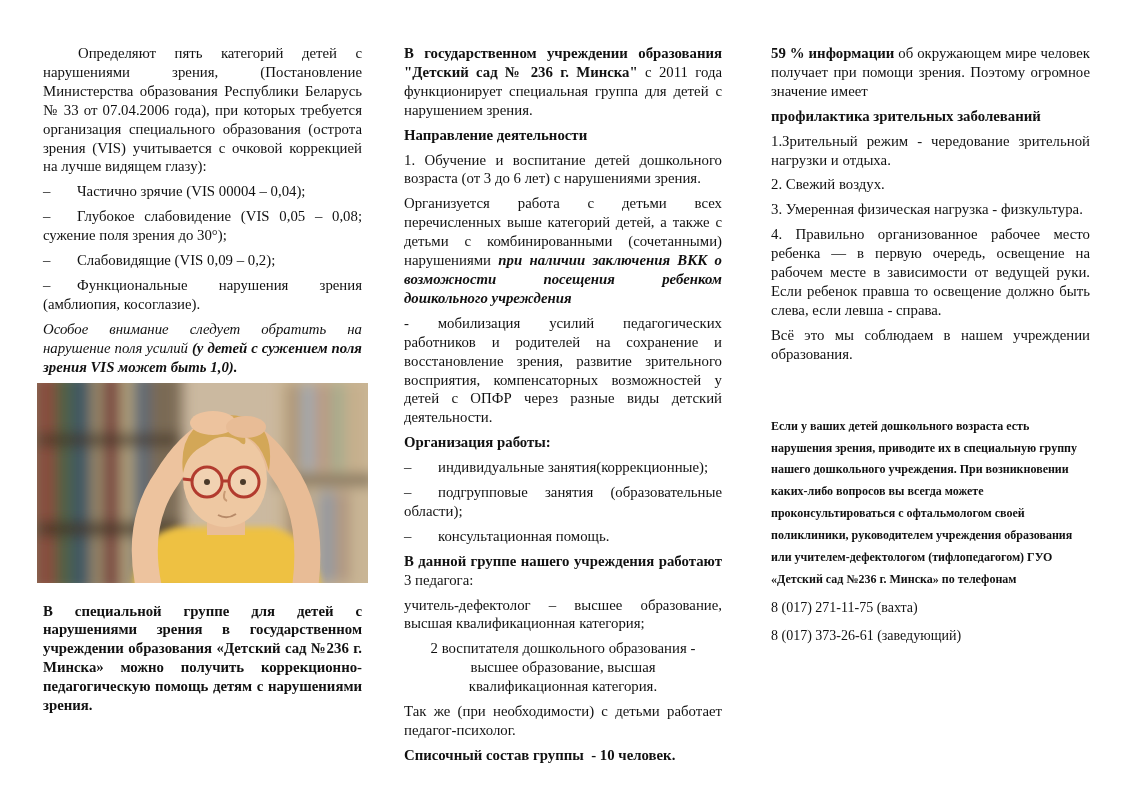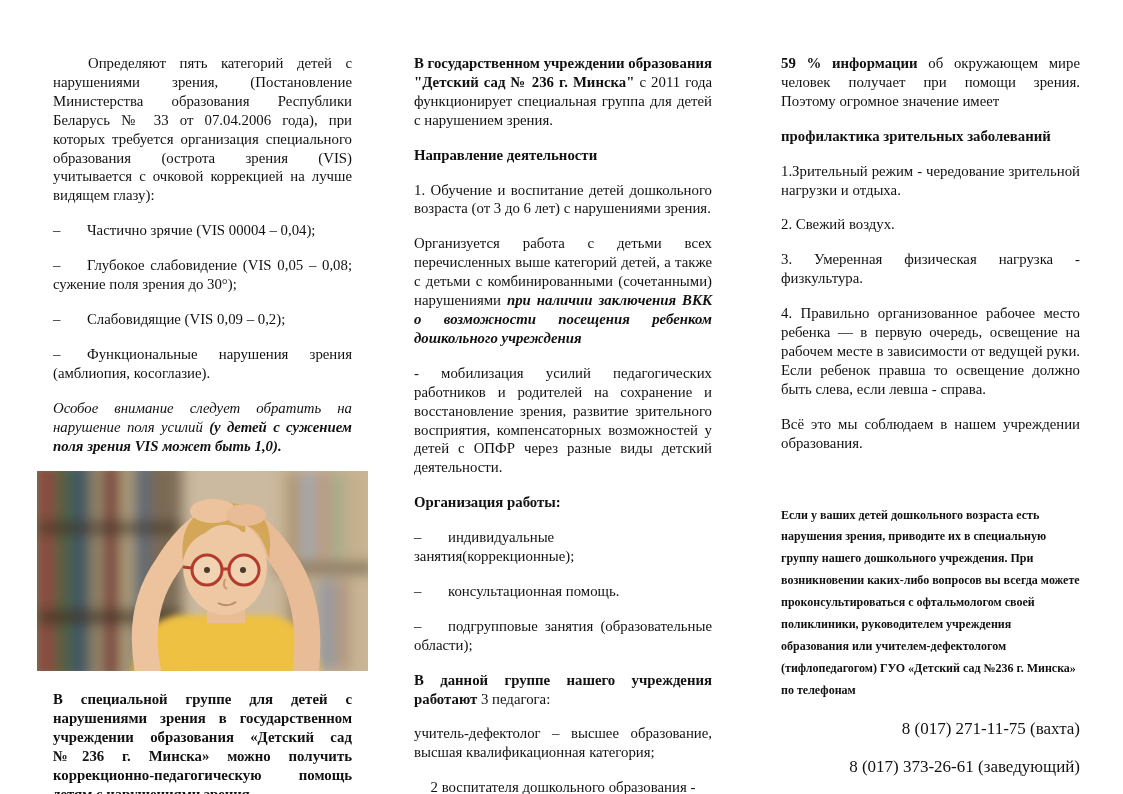--- a/index.html
+++ b/index.html
@@ -17,21 +17,21 @@
   }
   .col {
     position: absolute;
     top: 38px;
   }
   #col1 { left: 37px;  width: 331px; }
   #col2 { left: 398px; width: 330px; }
   #col3 { left: 765px; width: 331px; }
 
   p {
-    margin: 16px;
+    margin: 6px;
     font-size: 14.8px;
     line-height: 18.9px;
     text-align: justify;
   }
   .first-indent { text-indent: 35px; }
   .marker { display: inline-block; width: 34px; }
   .b  { font-weight: bold; }
   .i  { font-style: italic; }
   .bi { font-style: italic; font-weight: bold; }
   .preline { white-space: pre-line; text-align: center; }
@@ -45,23 +45,23 @@
   .photo svg { display: block; }
 
   .invite {
     margin-top: 52px;
     font-size: 12px;
     line-height: 21.9px;
     font-weight: bold;
     text-align: left;
   }
   .phone {
-    font-size: 17px;
+    font-size: 14px;
     line-height: 21.9px;
-    text-align: right;
+    text-align: left;
   }
   .phones { margin-top: 2px; }
 </style>
 </head>
 <body>
 
 <div>
 
   <div class="col" id="col1">
     <p class="first-indent">Определяют пять категорий детей с нарушениями зрения, (Постановление Министерства образования Республики Беларусь № 33 от 07.04.2006 года), при которых требуется организация специального образования (острота зрения (VIS) учитывается с очковой коррекцией на лучше видящем глазу):</p>
@@ -135,22 +135,22 @@
     <p><span class="b">В государственном учреждении образования "Детский сад № 236 г. Минска"</span><span> с 2011 года функционирует специальная группа для детей с нарушением зрения.</span></p>
 
     <p class="b">Направление деятельности</p>
     <p>1. Обучение и воспитание детей дошкольного возраста (от 3 до 6 лет) с нарушениями зрения.</p>
 
     <p><span>Организуется работа с детьми всех перечисленных выше категорий детей, а также с детьми с комбинированными (сочетанными) нарушениями </span><span class="bi">при наличии заключения ВКК о возможности посещения ребенком дошкольного учреждения</span></p>
     <p> - мобилизация усилий педагогических работников и родителей на сохранение и восстановление зрения, развитие зрительного восприятия, компенсаторных возможностей у детей с ОПФР через разные виды детский деятельности.</p>
 
     <p class="b">Организация работы:</p>
     <p><span class="marker">–</span><span>индивидуальные занятия(коррекционные);</span></p>
+    <p><span class="marker">–</span><span>подгрупповые занятия (образовательные области);</span></p>
     <p><span class="marker">–</span><span>консультационная помощь.</span></p>
-    <p><span class="marker">–</span><span>подгрупповые занятия (образовательные области);</span></p>
 
     <p><span class="b">В данной группе нашего учреждения работают</span><span> 3 педагога:</span></p>
     <p>учитель-дефектолог – высшее образование, высшая квалификационная категория;</p>
     <p class="preline">2 воспитателя дошкольного образования -
 высшее образование, высшая
 квалификационная категория.</p>
     <p>Так же (при необходимости) с детьми работает педагог-психолог.</p>
     <p class="b">Списочный состав группы&nbsp; - 10 человек.</p>
   </div>
 

